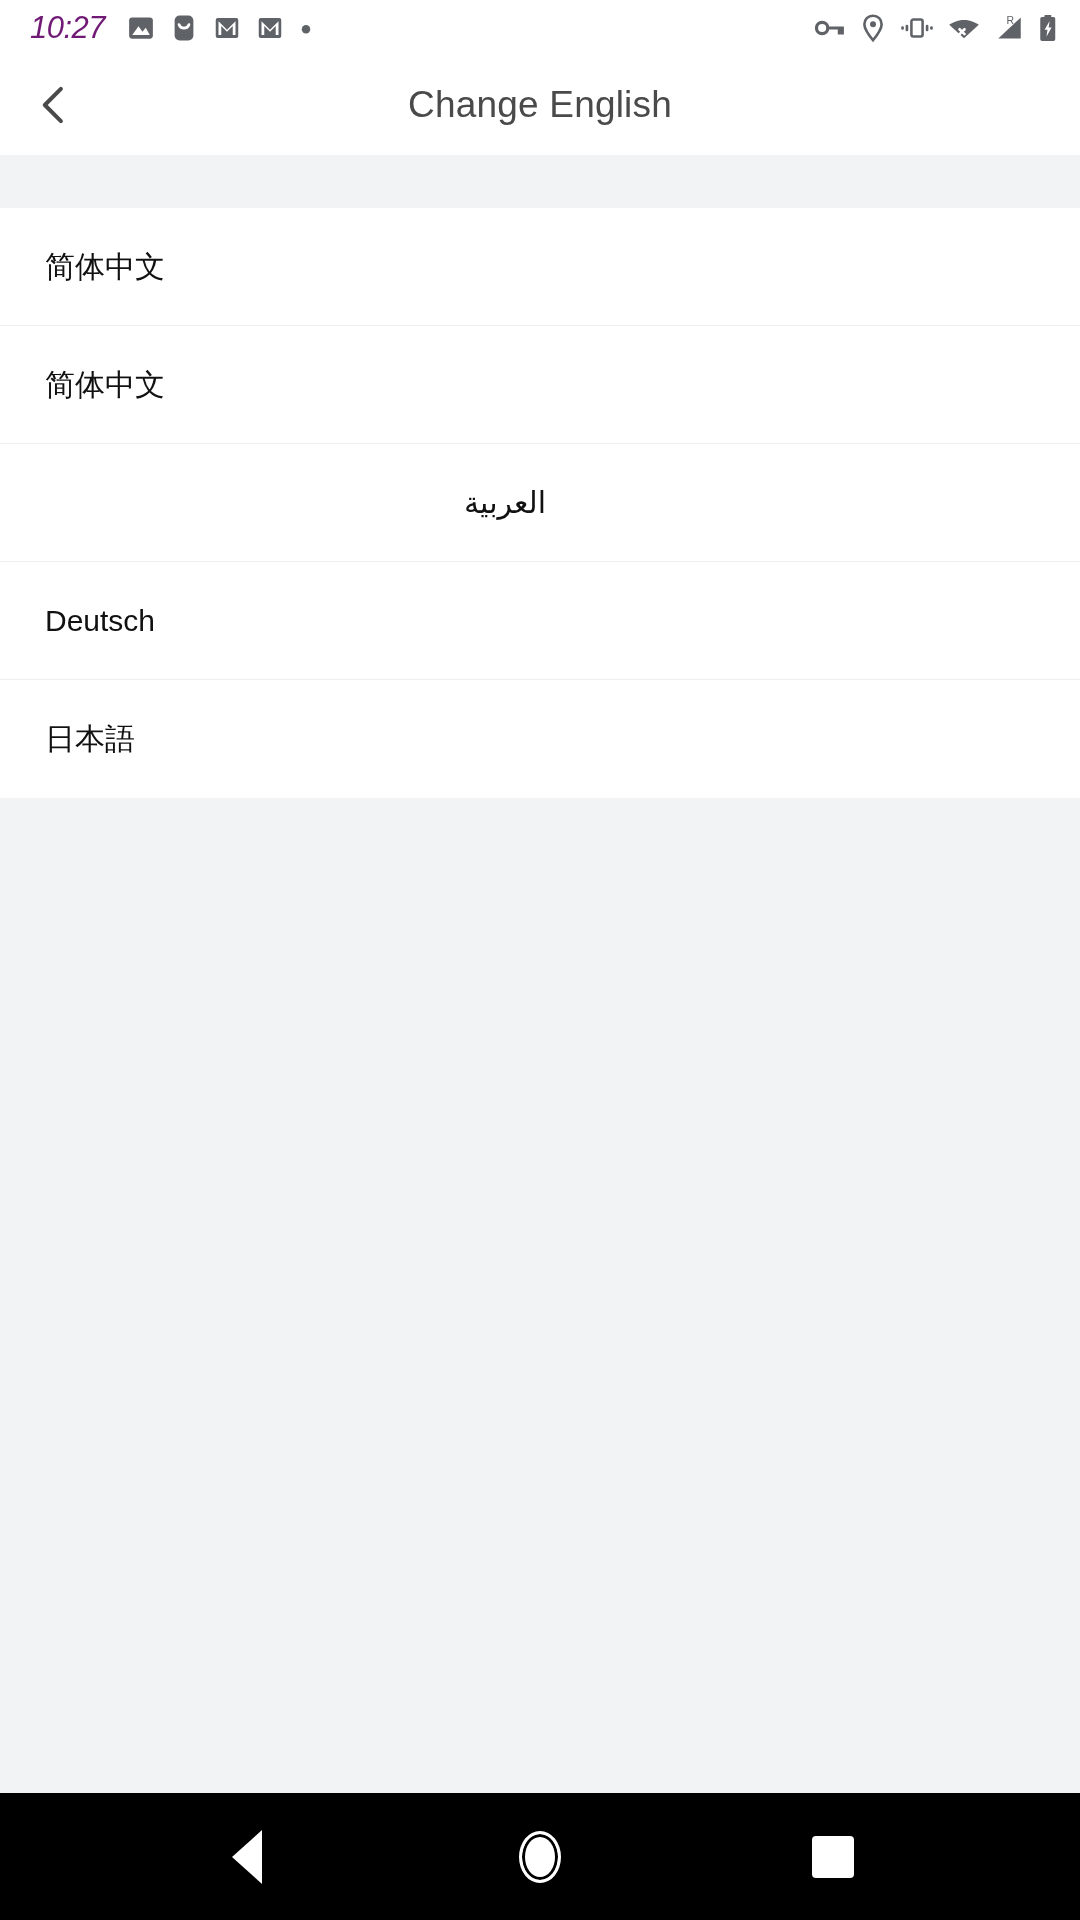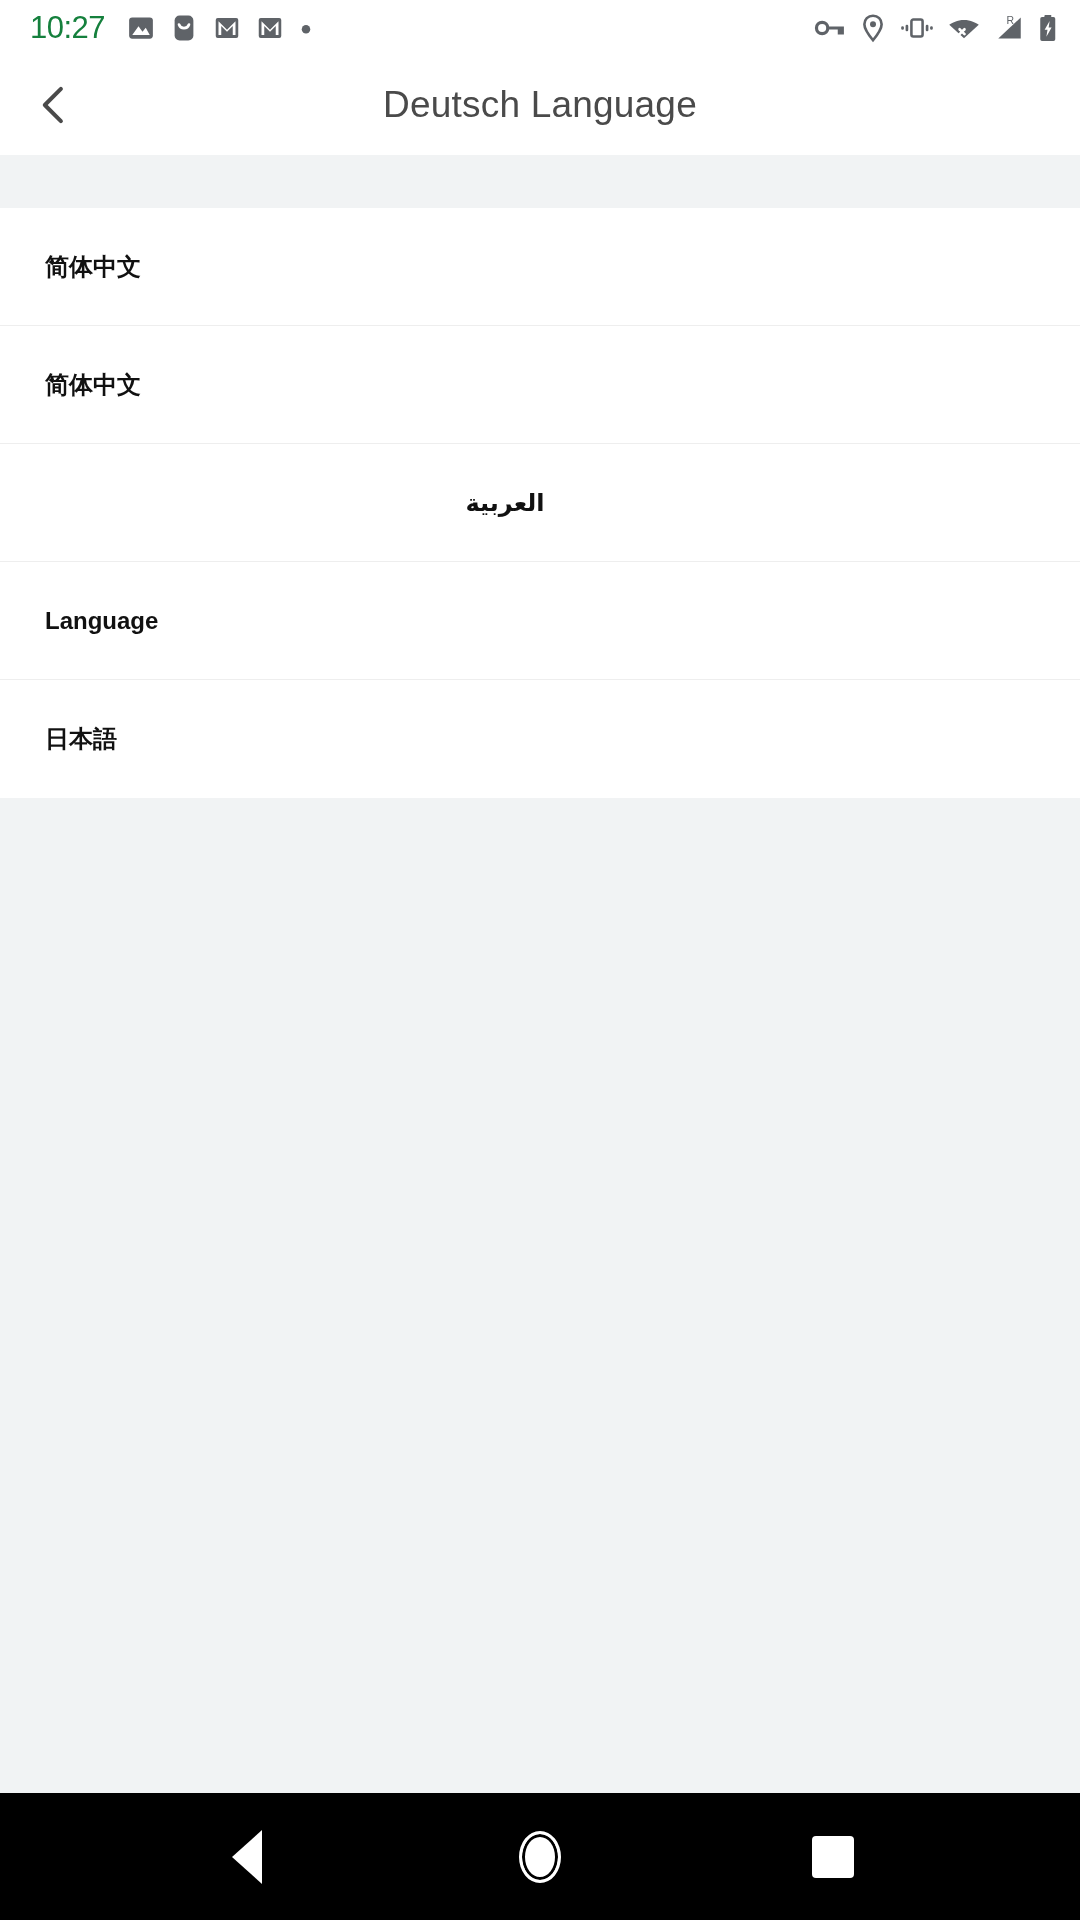--- a/index.html
+++ b/index.html
@@ -10,21 +10,21 @@
     overflow:hidden;
   }
   .screen { width:1080px; height:1920px; position:relative; display:flex; flex-direction:column; }
 
   
   .statusbar {
     height:55px; background:#ffffff; flex:0 0 55px;
     display:flex; align-items:center; padding:0 22px 0 30px;
     color:#5f6368;
   }
-  .sb-clock { font-size:31px; letter-spacing:-0.5px; color:#15803d; line-height:1; }
+  .sb-clock { font-size:31px; letter-spacing:-0.5px; color:#701a75; line-height:1;font-style:italic; }
   .sb-left-icons { display:flex; align-items:center; gap:13px; margin-left:21px; }
   .sb-spacer { flex:1 1 auto; }
   .sb-right-icons { display:flex; align-items:center; gap:14px; }
   .sb-ico { display:block; }
 
   
   .header {
     height:100px; flex:0 0 100px; background:#ffffff;
     position:relative; display:flex; align-items:center;
   }
@@ -42,22 +42,22 @@
 
   
   .lang-list { background:#ffffff; flex:0 0 auto; }
   .lang-row {
     height:118px; display:flex; align-items:center;
     padding:0 58px 0 45px; background:#ffffff;
     border-bottom:1px solid #eeeeee; cursor:pointer; position:relative;
   }
   .lang-row:last-child { border-bottom:none; }
   .lang-label {
-    font-size:24px; color:#111111; line-height:1; flex:1 1 auto;
-    font-weight:700;
+    font-size:30px; color:#111111; line-height:1; flex:1 1 auto;
+    font-weight:400;
   }
   .lang-label.rtl { direction:rtl; text-align:center; }
   .check-badge {
     width:57px; height:57px; border-radius:50%;
     background:linear-gradient(135deg,#18dcc0 0%,#0ad2cf 48%,#00c6e0 100%);
     display:flex; align-items:center; justify-content:center;
     flex:0 0 57px;
   }
   .check-badge.hidden { visibility:hidden; }
 
@@ -160,21 +160,21 @@
       </svg>
     </span>
   </div>
 
   <div class="header">
     <div class="back-btn">
       <svg width="46" height="46" viewBox="0 0 24 24">
         <path d="M15.6 3.6 L7.2 12 L15.6 20.4" fill="none" stroke="#4a4a4a" stroke-width="2.1" stroke-linecap="round" stroke-linejoin="round"></path>
       </svg>
     </div>
-    <div class="page-title">Deutsch Language</div>
+    <div class="page-title">Change English</div>
   </div>
 
   <div class="gap-band"></div>
 
   <div class="lang-list">
 
     <div class="lang-row">
       <span class="lang-label">简体中文</span>
       <span class="check-badge hidden">
         <svg width="32" height="32" viewBox="0 0 24 24">
@@ -198,21 +198,21 @@
     <div class="lang-row">
       <span class="lang-label rtl">العربية</span>
       <span class="check-badge hidden">
         <svg width="32" height="32" viewBox="0 0 24 24">
           <path d="M5 12.6 L9.8 17.4 L19 7.4" fill="none" stroke="#ffffff" stroke-width="2.4" stroke-linecap="round" stroke-linejoin="round"></path>
         </svg>
       </span>
     </div>
 
     <div class="lang-row">
-      <span class="lang-label">Language</span>
+      <span class="lang-label">Deutsch</span>
       <span class="check-badge hidden">
         <svg width="32" height="32" viewBox="0 0 24 24">
           <path d="M5 12.6 L9.8 17.4 L19 7.4" fill="none" stroke="#ffffff" stroke-width="2.4" stroke-linecap="round" stroke-linejoin="round"></path>
         </svg>
       </span>
     </div>
 
     <div class="lang-row">
       <span class="lang-label">日本語</span>
       <span class="check-badge hidden">

